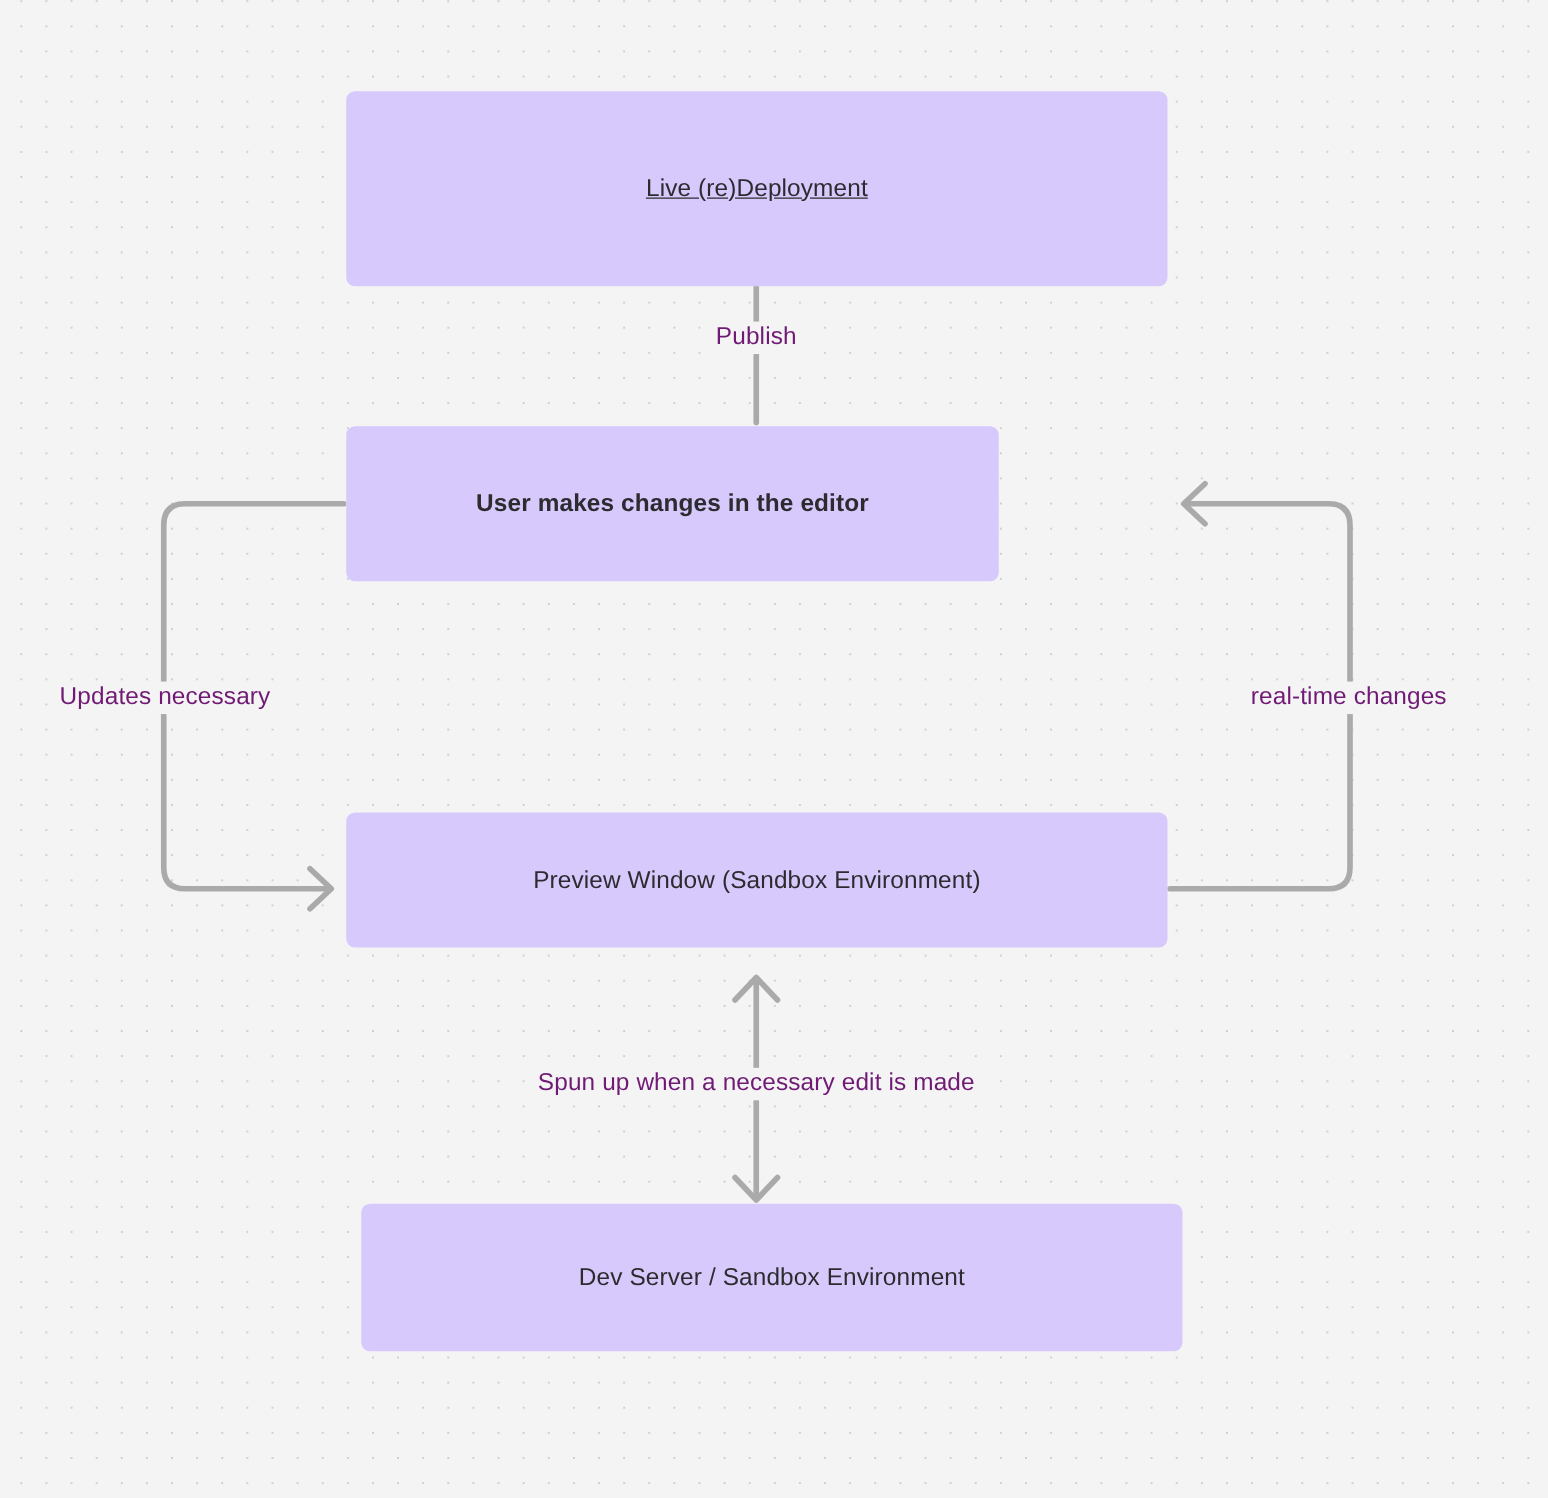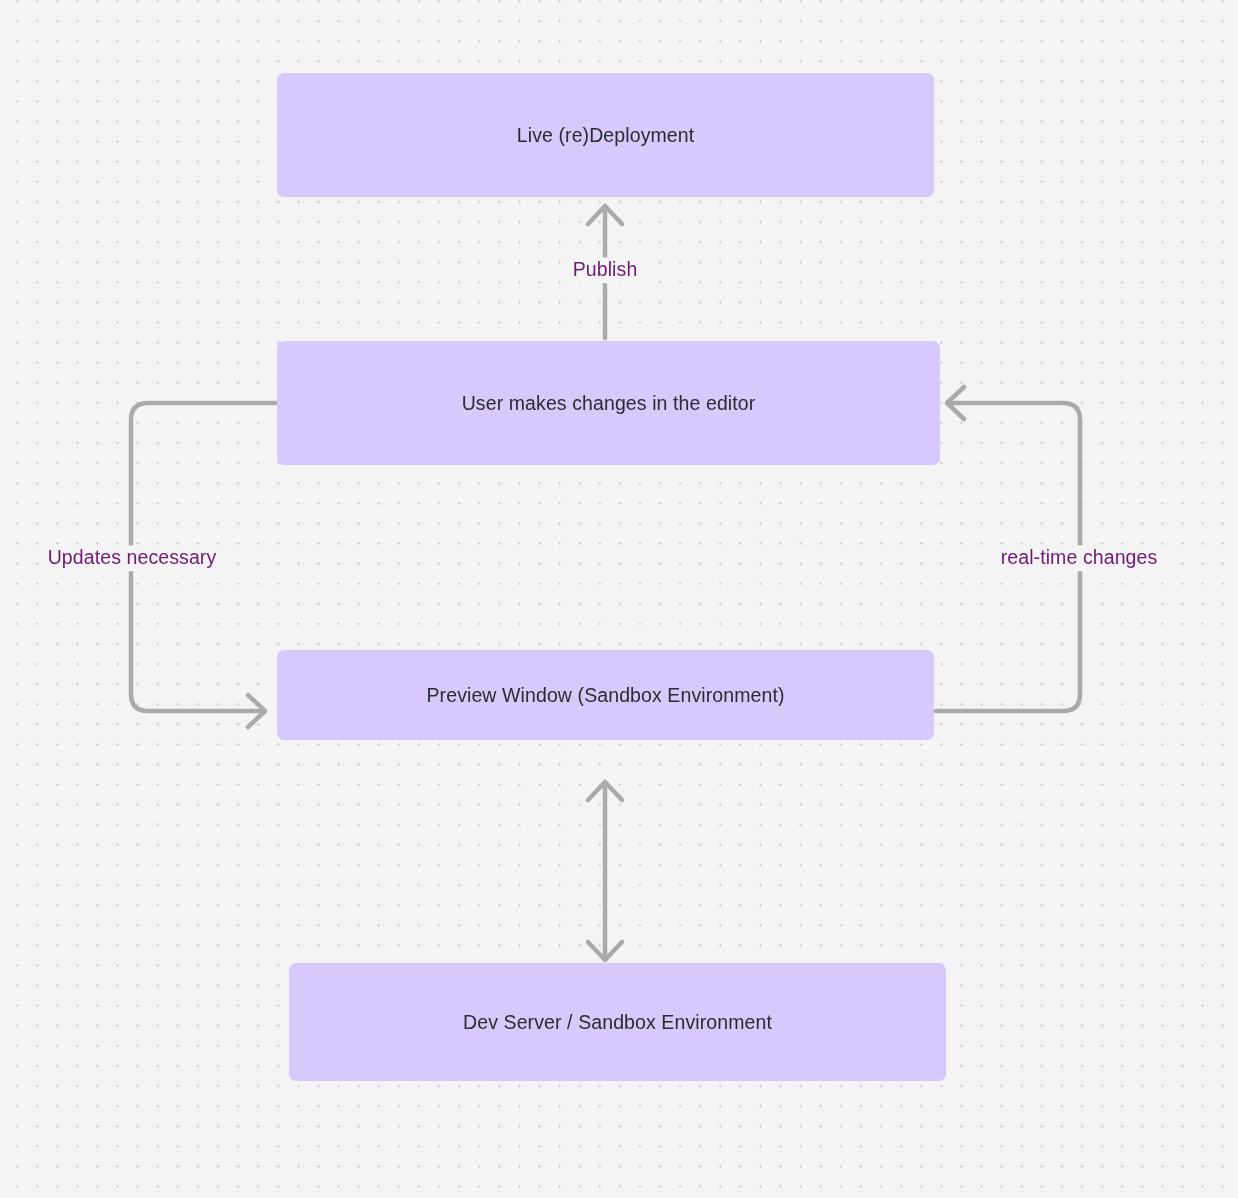--- a/index.html
+++ b/index.html
@@ -42,23 +42,23 @@
     align-items: center;
     justify-content: center;
     color: #2c2c30;
     font-size: 19.5px;
     letter-spacing: 0.1px;
     line-height: 1.25;
     text-align: center;
     padding: 4px 16px;
   }
 
-  #node-live      { left: 277px; top: 73px;  width: 657px; height: 124px; }
-  #node-editor    { left: 277px; top: 341px; width: 663px; height: 124px; }
-  #node-preview   { left: 277px; top: 650px; width: 657px; height: 90px; }
+  #node-live      { left: 277px; top: 73px;  width: 657px; height: 156px; text-decoration: underline; }
+  #node-editor    { left: 277px; top: 341px; width: 522px; height: 124px; font-weight: bold; }
+  #node-preview   { left: 277px; top: 650px; width: 657px; height: 108px; }
   #node-devserver { left: 289px; top: 963px; width: 657px; height: 118px; }
 
   .edge-label {
     position: absolute;
     color: #701a75;
     font-size: 19.5px;
     line-height: 1;
     letter-spacing: 0.1px;
     white-space: nowrap;
     background: #f4f4f5;
@@ -117,14 +117,15 @@
   <div class="node" id="node-devserver">
     <span>Dev Server / Sandbox Environment</span>
   </div>
 
   <div class="edge-label" id="label-publish">Publish</div>
 
   <div class="edge-label" id="label-updates">Updates necessary</div>
 
   <div class="edge-label" id="label-realtime">real-time changes</div>
 
+  <div class="edge-label" id="label-spun">Spun up when a necessary edit is made</div>
 
 </div>
 
 </body></html>

